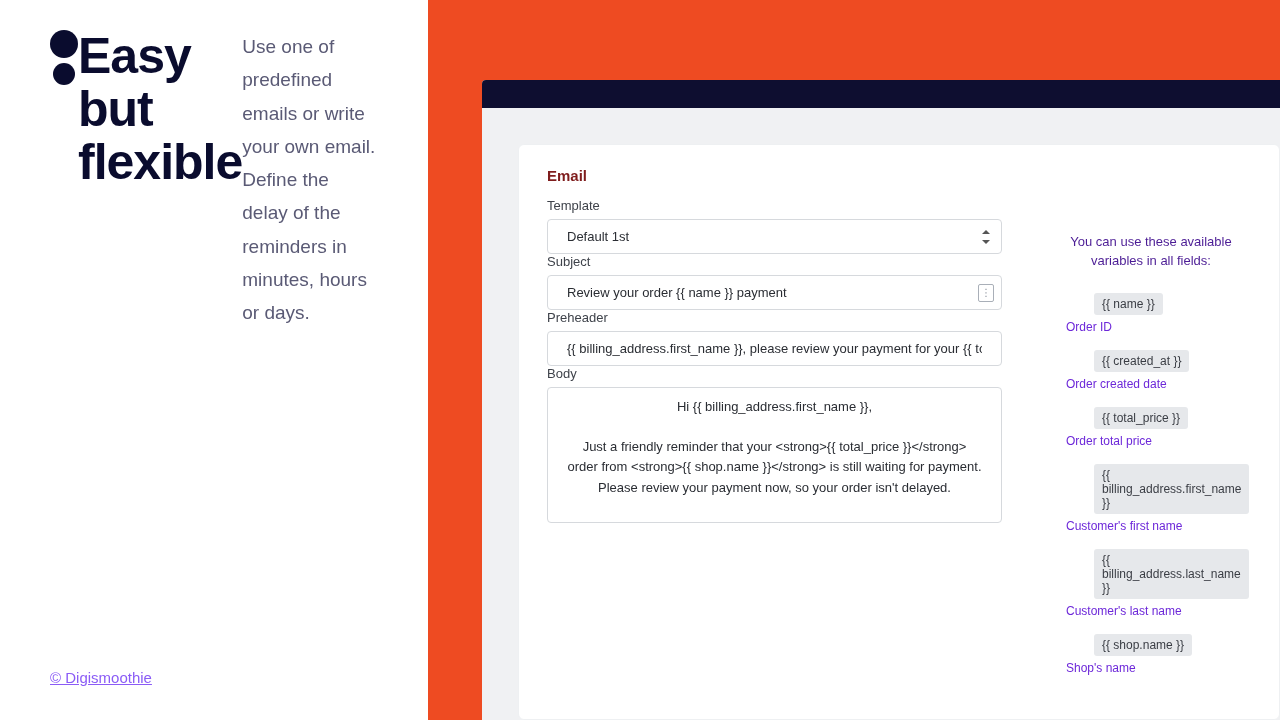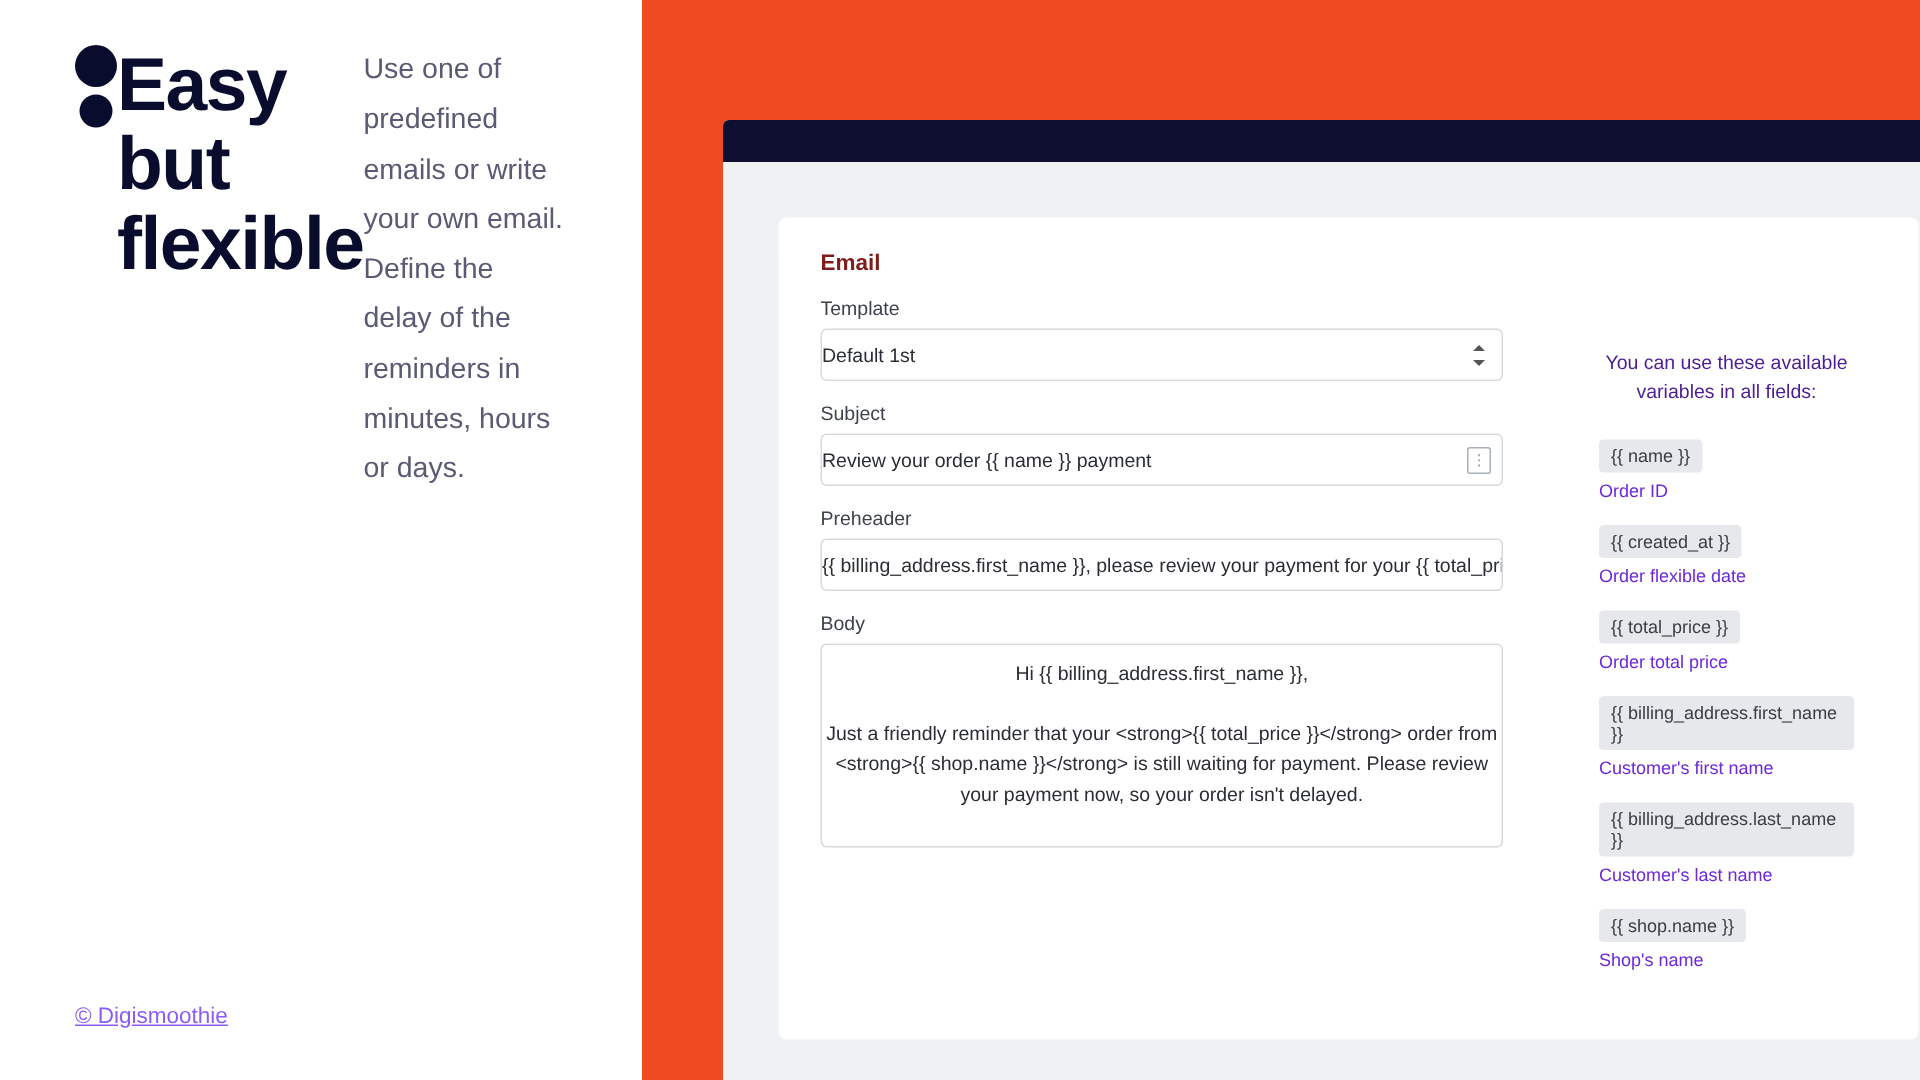--- a/index.html
+++ b/index.html
@@ -69,33 +69,33 @@
   }
   .card-inner { display: flex; gap: 64px; }
   .form-col { flex: 1; max-width: 455px; }
   .vars-col { width: 170px; padding-top: 35px; }
   .section-title {
     font-size: 15px;
     font-weight: 700;
     color: #7f1d1d;
     margin-bottom: 14px;
   }
-  .field { margin-bottom: 14px; }
+  .field { }
   .label {
     font-size: 13px;
     color: #3e424a;
     margin-bottom: 6px;
     display: block;
   }
   .select-wrap { position: relative; }
   .input, .select, .textarea {
     width: 100%;
     border: 1px solid #d6d9dd;
     border-radius: 4px;
-    padding: 9px 0;
+    padding: 9px 19px;
     font-size: 13px;
     color: #2a2d33;
     background: #ffffff;
     font-family: inherit;
   }
   .select { appearance: none; padding-right: 30px; }
   .select-arrows {
     position: absolute;
     right: 10px;
     top: 50%;
@@ -149,20 +149,21 @@
   }
   .var-item { margin-bottom: 16px; }
   .var-token {
     display: inline-block;
     background: #e6e8eb;
     border-radius: 3px;
     padding: 4px 8px;
     font-size: 12px;
     color: #3a3d44;
     margin-bottom: 5px;
+    margin-left: 28px;
   }
   .var-desc {
     font-size: 12px;
     color: #6d28d9;
   }
 </style>
 </head>
 <body>
 
 <div class="page">
@@ -221,21 +222,21 @@
 
           <div class="vars-col">
             <div class="vars-intro">You can use these available variables in all fields:</div>
 
             <div class="var-item">
               <span class="var-token">{{ name }}</span>
               <div class="var-desc">Order ID</div>
             </div>
             <div class="var-item">
               <span class="var-token">{{ created_at }}</span>
-              <div class="var-desc">Order flexible date</div>
+              <div class="var-desc">Order created date</div>
             </div>
             <div class="var-item">
               <span class="var-token">{{ total_price }}</span>
               <div class="var-desc">Order total price</div>
             </div>
             <div class="var-item">
               <span class="var-token">{{ billing_address.first_name }}</span>
               <div class="var-desc">Customer's first name</div>
             </div>
             <div class="var-item">

